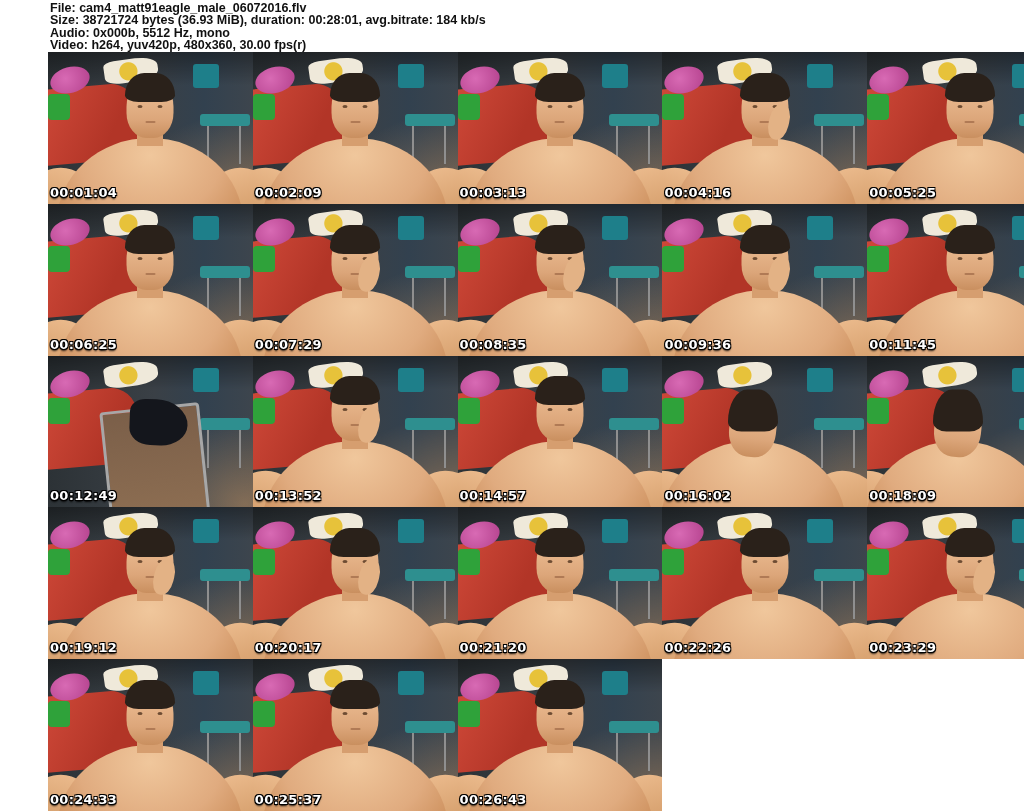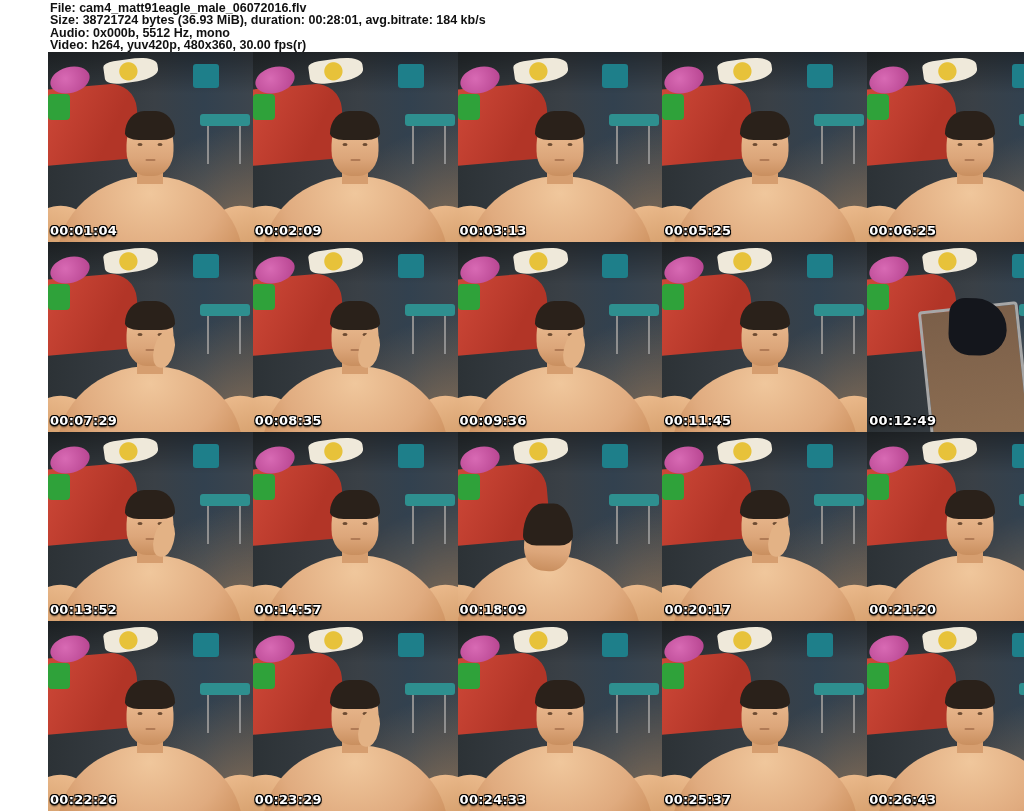--- a/index.html
+++ b/index.html
@@ -235,20 +235,41 @@
         <i class="el torso"></i>
         <i class="el neck"></i>
         <i class="el head"></i>
         <i class="el hair"></i>
 
       </div>
     </div>
     <span class="timestamp">00:03:13</span>
   </div>
 
+  <div class="thumb pose-hand-to-face">
+    <div class="scene">
+      <i class="el bed"></i>
+      <i class="el blob-magenta"></i>
+      <i class="el blob-green"></i>
+      <i class="el pillow"></i>
+      <i class="el poster"></i>
+      <i class="el table"></i>
+
+      <div class="person">
+        <i class="el arm arm-l"></i>
+        <i class="el arm arm-r"></i>
+        <i class="el torso"></i>
+        <i class="el neck"></i>
+        <i class="el head"></i>
+        <i class="el hair"></i>
+        <i class="el hand"></i>
+      </div>
+    </div>
+    <span class="timestamp">00:04:16</span>
+  </div>
 
   <div class="thumb pose-facing">
     <div class="scene">
       <i class="el bed"></i>
       <i class="el blob-magenta"></i>
       <i class="el blob-green"></i>
       <i class="el pillow"></i>
       <i class="el poster"></i>
       <i class="el table"></i>
 
@@ -427,44 +448,86 @@
         <i class="el torso"></i>
         <i class="el neck"></i>
         <i class="el head"></i>
         <i class="el hair"></i>
 
       </div>
     </div>
     <span class="timestamp">00:14:57</span>
   </div>
 
-
-
   <div class="thumb pose-looking-down">
     <div class="scene">
       <i class="el bed"></i>
       <i class="el blob-magenta"></i>
       <i class="el blob-green"></i>
       <i class="el pillow"></i>
       <i class="el poster"></i>
       <i class="el table"></i>
 
       <div class="person">
         <i class="el arm arm-l"></i>
         <i class="el arm arm-r"></i>
         <i class="el torso"></i>
         <i class="el neck"></i>
         <i class="el head"></i>
         <i class="el hair"></i>
 
       </div>
     </div>
+    <span class="timestamp">00:16:02</span>
+  </div>
+
+
+  <div class="thumb pose-looking-down">
+    <div class="scene">
+      <i class="el bed"></i>
+      <i class="el blob-magenta"></i>
+      <i class="el blob-green"></i>
+      <i class="el pillow"></i>
+      <i class="el poster"></i>
+      <i class="el table"></i>
+
+      <div class="person">
+        <i class="el arm arm-l"></i>
+        <i class="el arm arm-r"></i>
+        <i class="el torso"></i>
+        <i class="el neck"></i>
+        <i class="el head"></i>
+        <i class="el hair"></i>
+
+      </div>
+    </div>
     <span class="timestamp">00:18:09</span>
   </div>
 
+  <div class="thumb pose-hand-to-face">
+    <div class="scene">
+      <i class="el bed"></i>
+      <i class="el blob-magenta"></i>
+      <i class="el blob-green"></i>
+      <i class="el pillow"></i>
+      <i class="el poster"></i>
+      <i class="el table"></i>
+
+      <div class="person">
+        <i class="el arm arm-l"></i>
+        <i class="el arm arm-r"></i>
+        <i class="el torso"></i>
+        <i class="el neck"></i>
+        <i class="el head"></i>
+        <i class="el hair"></i>
+        <i class="el hand"></i>
+      </div>
+    </div>
+    <span class="timestamp">00:19:12</span>
+  </div>
 
   <div class="thumb pose-hand-to-face">
     <div class="scene">
       <i class="el bed"></i>
       <i class="el blob-magenta"></i>
       <i class="el blob-green"></i>
       <i class="el pillow"></i>
       <i class="el poster"></i>
       <i class="el table"></i>
 

